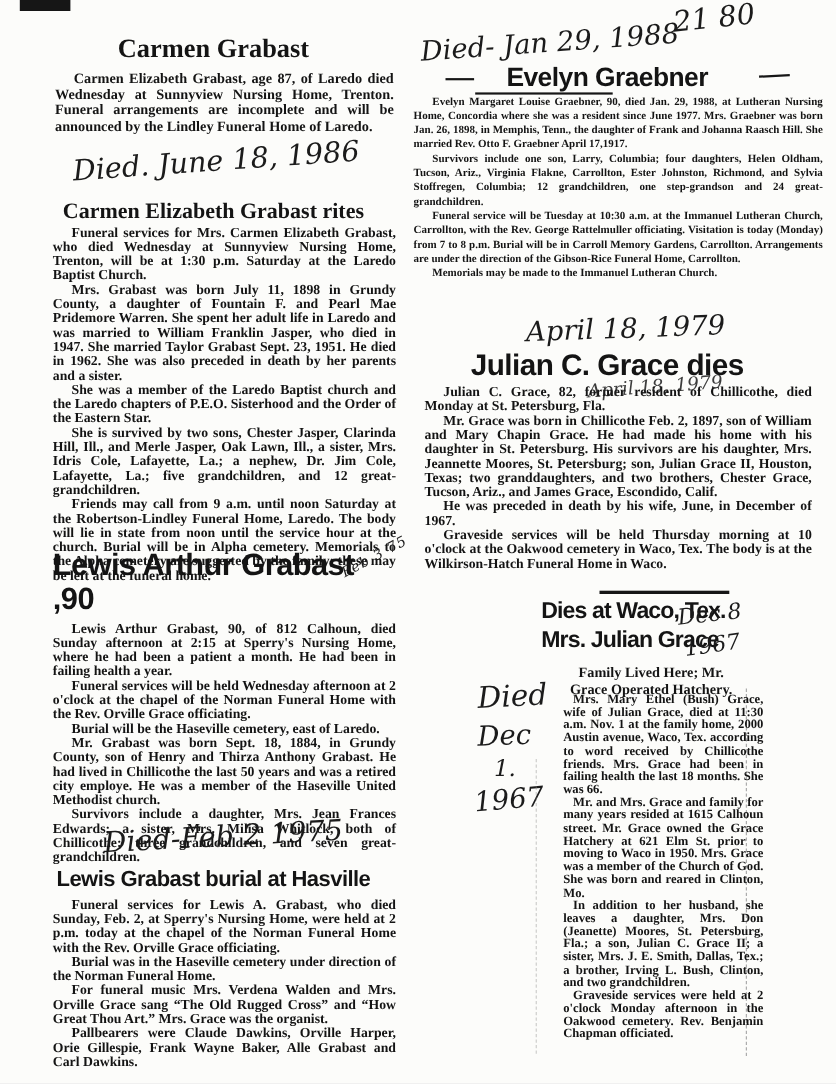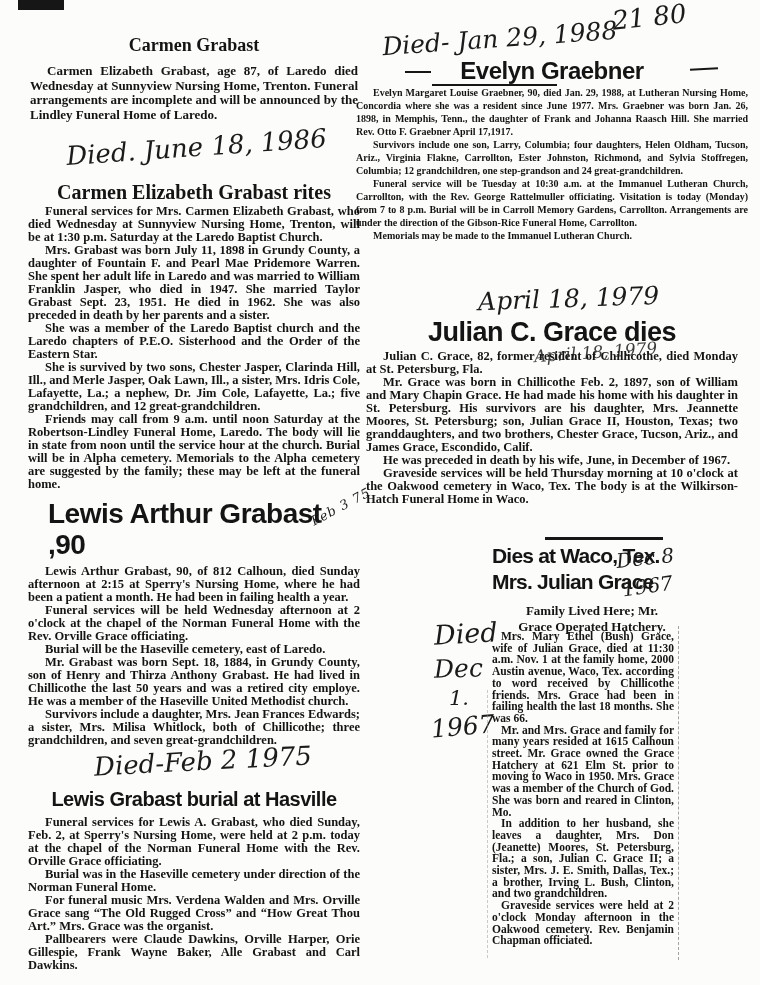--- a/index.html
+++ b/index.html
@@ -2,41 +2,41 @@
 <html><head>
 <meta charset="utf-8">
 <style>
   html,body{margin:0;padding:0;background:#e8e8e8;}
   .page{
     position:relative;width:760px;height:985px;background:#fcfcfa;
     overflow:hidden;color:#141414;margin:0 auto;
     font-family:"Liberation Serif", serif;
   }
   .abs{position:absolute;}
-  .news{font-family:"Liberation Serif", serif;font-weight:bold;text-align:justify;}
+  .news{font-family:"Liberation Serif", serif;font-weight:bold;text-align:justify;margin-left:20px;}
   .news p{margin:0;text-indent:17px;}
   .head-serif{font-family:"Liberation Serif", serif;font-weight:bold;text-align:center;}
   .head-sans{font-family:"Liberation Sans", sans-serif;font-weight:bold;text-align:center;letter-spacing:-.5px;}
   .hw{
     position:absolute;font-family:"DejaVu Serif", serif;font-style:italic;
     color:#1b1b1b;white-space:nowrap;line-height:1;
   }
   .mark{position:absolute;background:#161616;}
   .dashrule{position:absolute;border-left:1px dashed #8d8d8d;width:0;}
   .subhead{font-family:"Liberation Serif", serif;font-weight:bold;text-align:center;}
 </style>
 </head>
 <body>
 
 <div class="page">
 
   <div class="mark" style="left:18px;top:0;width:46px;height:10px;"></div>
 
   <section class="abs" style="left:30px;top:30px;width:328px;">
-    <div class="head-serif" style="font-size:18px;line-height:30px;">Carmen Grabast</div>
+    <div class="head-serif" style="font-size:24px;line-height:30px;">Carmen Grabast</div>
     <div class="news" style="font-size:13px;line-height:14.6px;margin-top:4px;">
       <p>Carmen Elizabeth Grabast, age 87, of Laredo died Wednesday at Sunnyview Nursing Home, Trenton. Funeral arrangements are incomplete and will be announced by the Lindley Funeral Home of Laredo.</p>
     </div>
   </section>
 
   <div class="hw" style="left:66px;top:134px;font-size:26px;transform:rotate(-4deg);">Died. June 18, 1986</div>
 
   <section class="abs" style="left:28px;top:181px;width:332px;">
     <div class="head-serif" style="font-size:20px;line-height:22px;">Carmen Elizabeth Grabast rites</div>
     <div class="news" style="font-size:12.5px;line-height:13px;margin-top:2px;">

